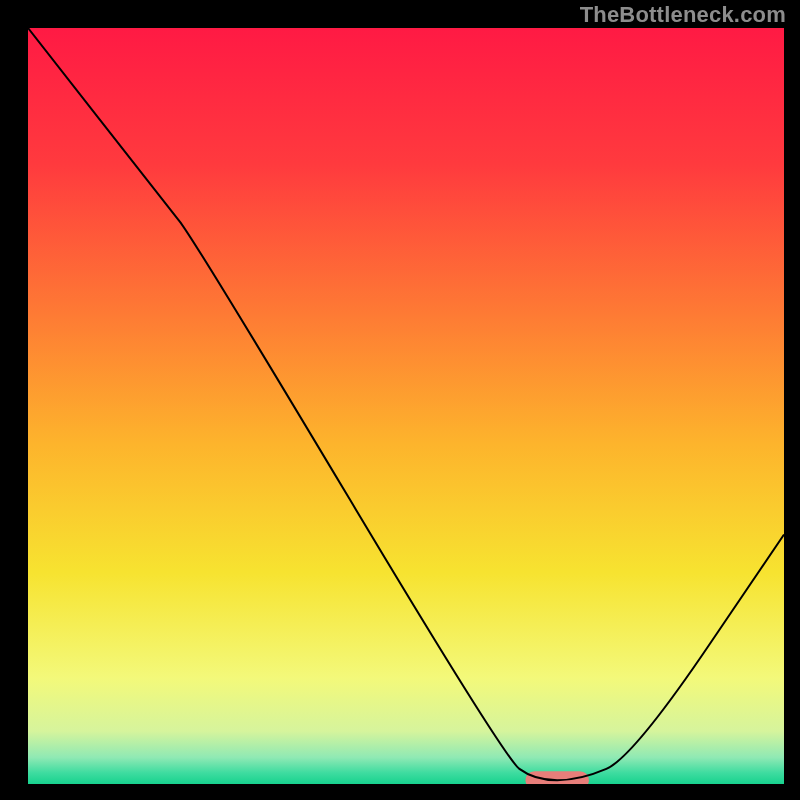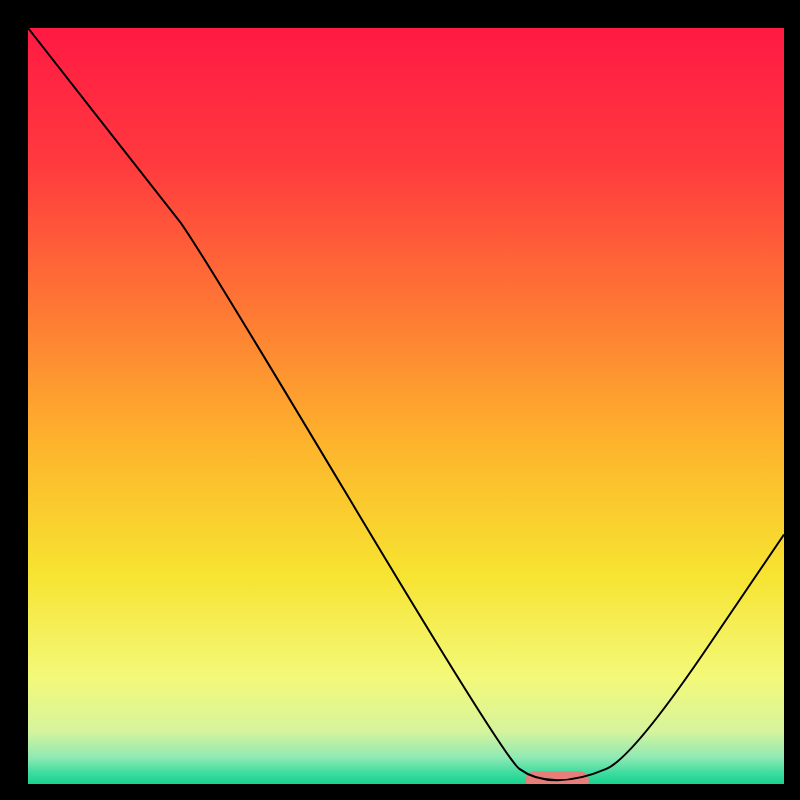--- a/index.html
+++ b/index.html
@@ -26,20 +26,21 @@
     letter-spacing: 0.2px;
     z-index: 3;
     pointer-events: none;
   }
   svg { display: block; }
 </style>
 </head>
 <body>
 
 <div class="wrap">
+  <div class="watermark">TheBottleneck.com</div>
 
   <svg id="chart-svg" width="800" height="800" viewBox="0 0 800 800">
     <defs>
       <linearGradient id="bg-grad" x1="0" y1="0" x2="0" y2="1">
           <stop offset="0.00%" stop-color="#FF1A44"></stop>
           <stop offset="18.00%" stop-color="#FF3A3E"></stop>
           <stop offset="38.00%" stop-color="#FE7B34"></stop>
           <stop offset="55.00%" stop-color="#FDB42C"></stop>
           <stop offset="72.00%" stop-color="#F7E330"></stop>
           <stop offset="86.00%" stop-color="#F3F97A"></stop>

